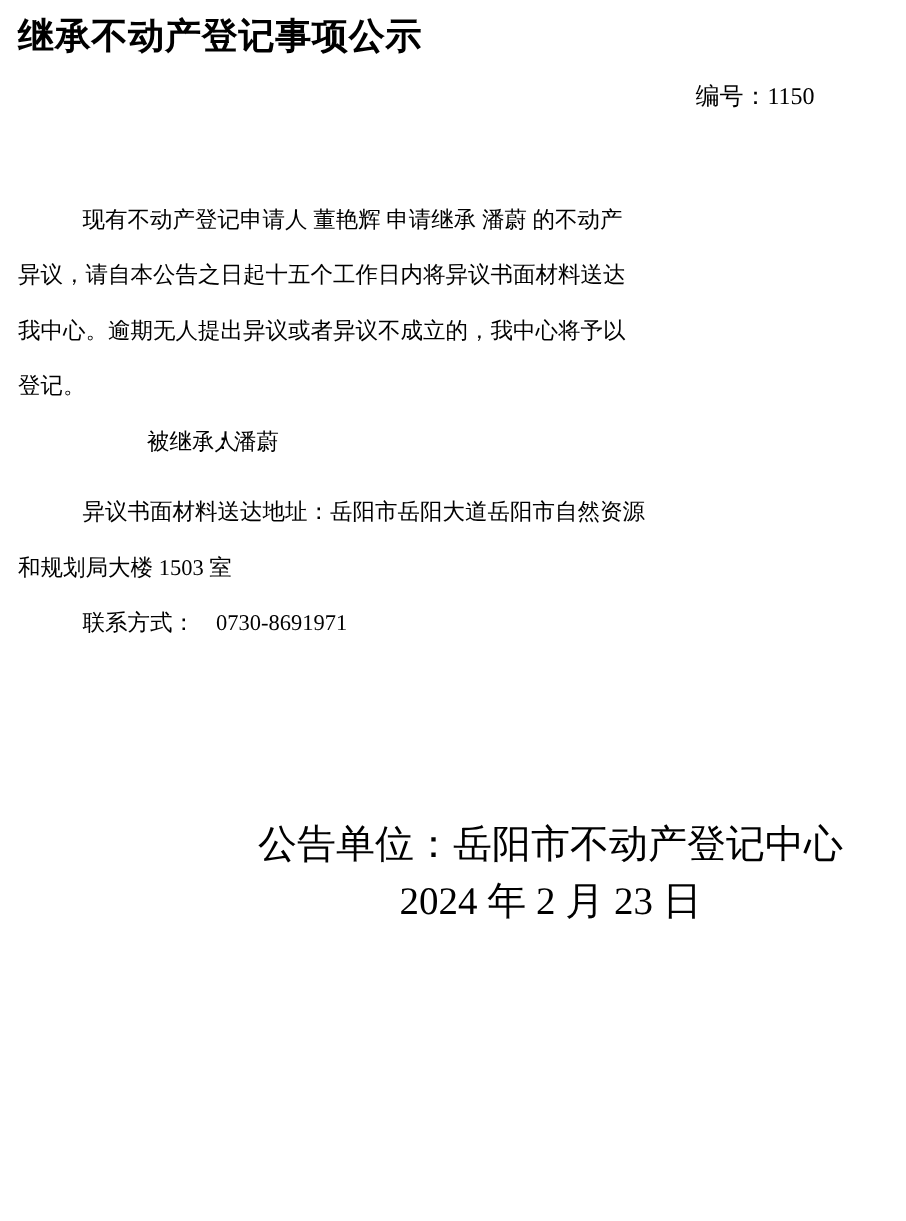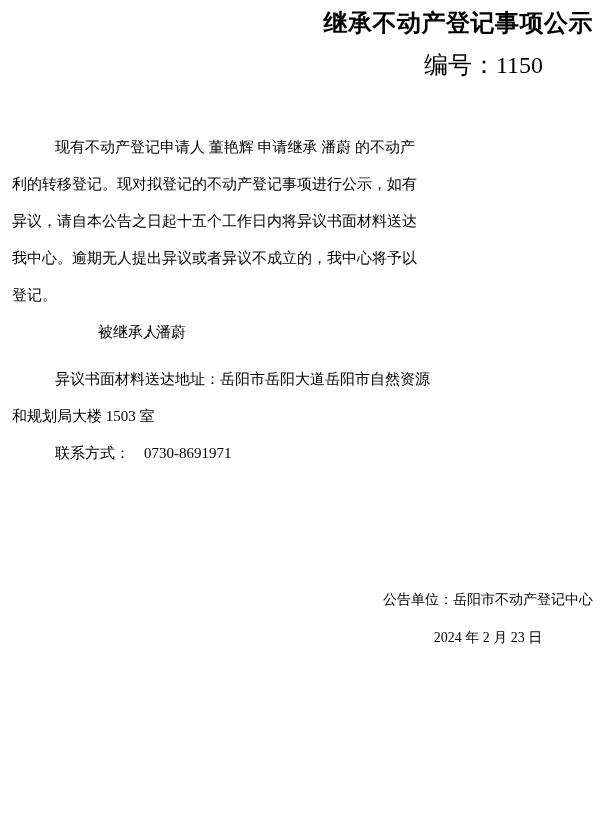--- a/index.html
+++ b/index.html
@@ -15,30 +15,30 @@
     font-family: "Liberation Serif", "DejaVu Serif", serif;
   }
   .page {
     box-sizing: border-box;
     width: 604px;
     height: 814px;
     padding: 8px 11px 0 12px;
     background: #ffffff;
   }
   .doc-title {
-    font-family: Liberation Mono, monospace;
+    font-family: Liberation Sans, sans-serif;
     font-weight: bold;
     font-size: 24px;
     line-height: 34px;
-    text-align: right;
+    text-align: left;
     letter-spacing: 0.5px;
   }
   .doc-number {
     margin-top: 10px;
-    font-size: 24px;
+    font-size: 16px;
     line-height: 26px;
     text-align: right;
     padding-right: 50px;
   }
   .content {
     margin-top: 51px;
     font-size: 15px;
     line-height: 37px;
   }
   .line {
@@ -56,42 +56,41 @@
   .objection-para {
     margin-top: 10px;
   }
   .contact-value {
     margin-left: 14px;
   }
   .footer {
     margin-top: 109px;
     width: fit-content;
     margin-left: auto;
-    margin-right: 0;
-    font-size: 14px;
+    margin-right: 31px;
+    font-size: 26px;
     line-height: 38px;
   }
   .footer-date {
     text-align: center;
   }
 </style>
 </head>
 <body>
 
 <div class="page">
 
   <div class="doc-title">继承不动产登记事项公示</div>
 
   <div class="doc-number">编号：1150</div>
 
   <div class="content">
 
     <div>
       <div class="line indent">现有不动产登记申请人 董艳辉 申请继承 潘蔚 的不动产</div>
-      <div class="line">利的转移登记。现对拟登记的不动产登记事项进行公示，如有</div>
       <div class="line">异议，请自本公告之日起十五个工作日内将异议书面材料送达</div>
       <div class="line">我中心。逾期无人提出异议或者异议不成立的，我中心将予以</div>
       <div class="line">登记。</div>
     </div>
 
     <div class="line indent">
       <span class="flabel">被继承人</span><span>：</span><span>潘蔚</span>
     </div>
 
 

